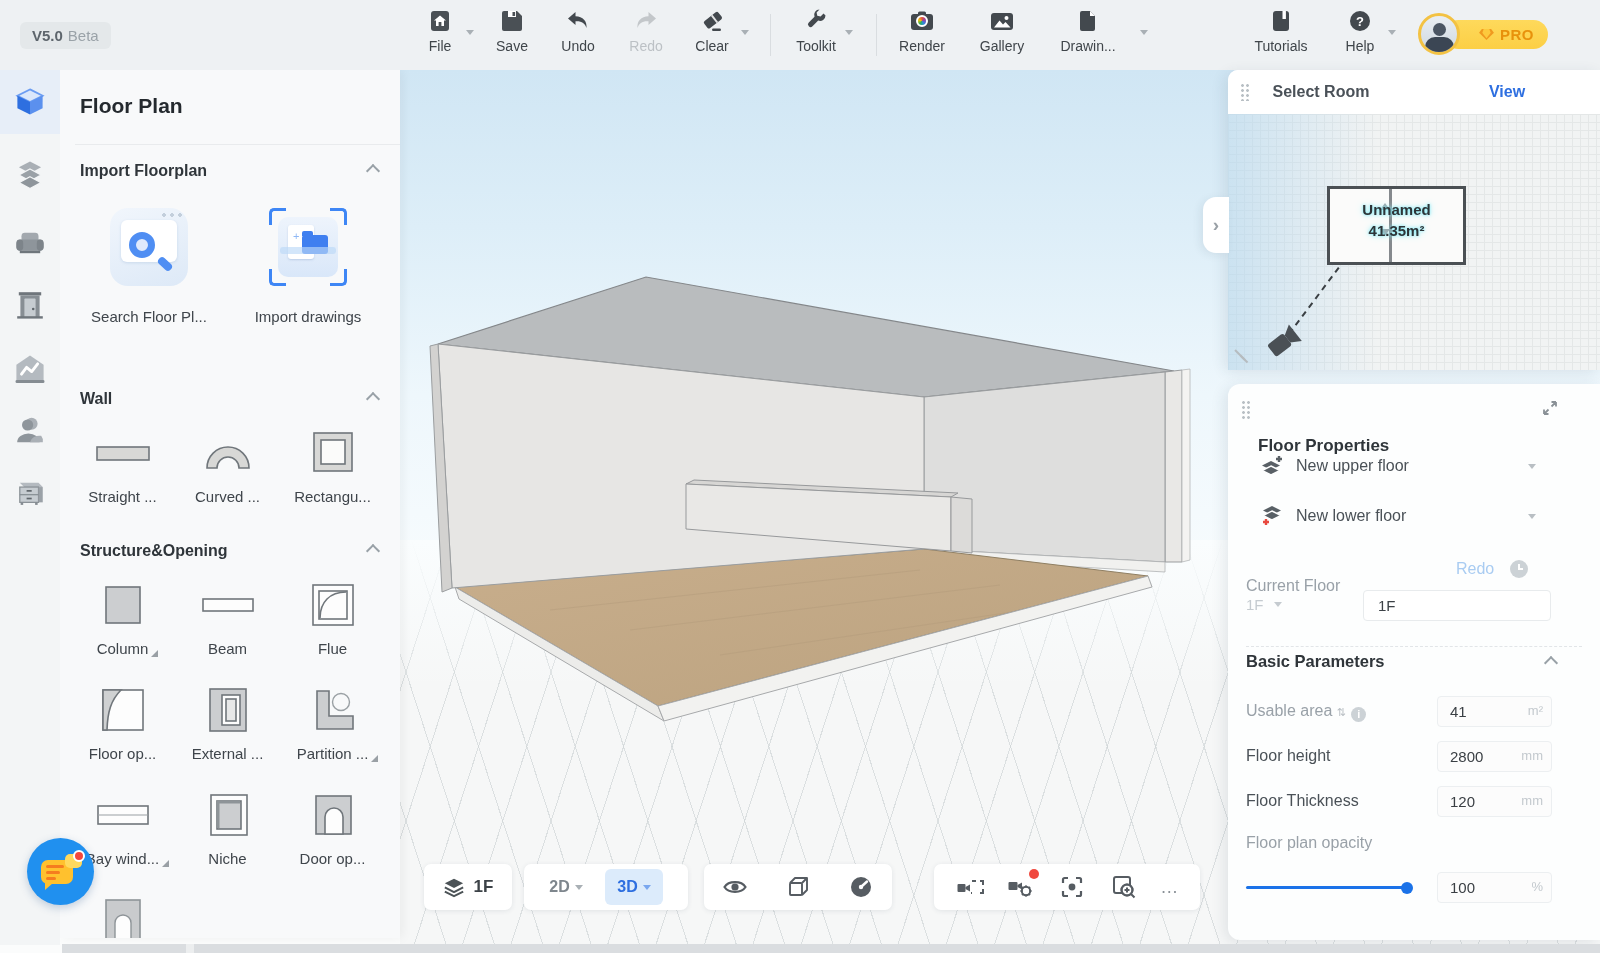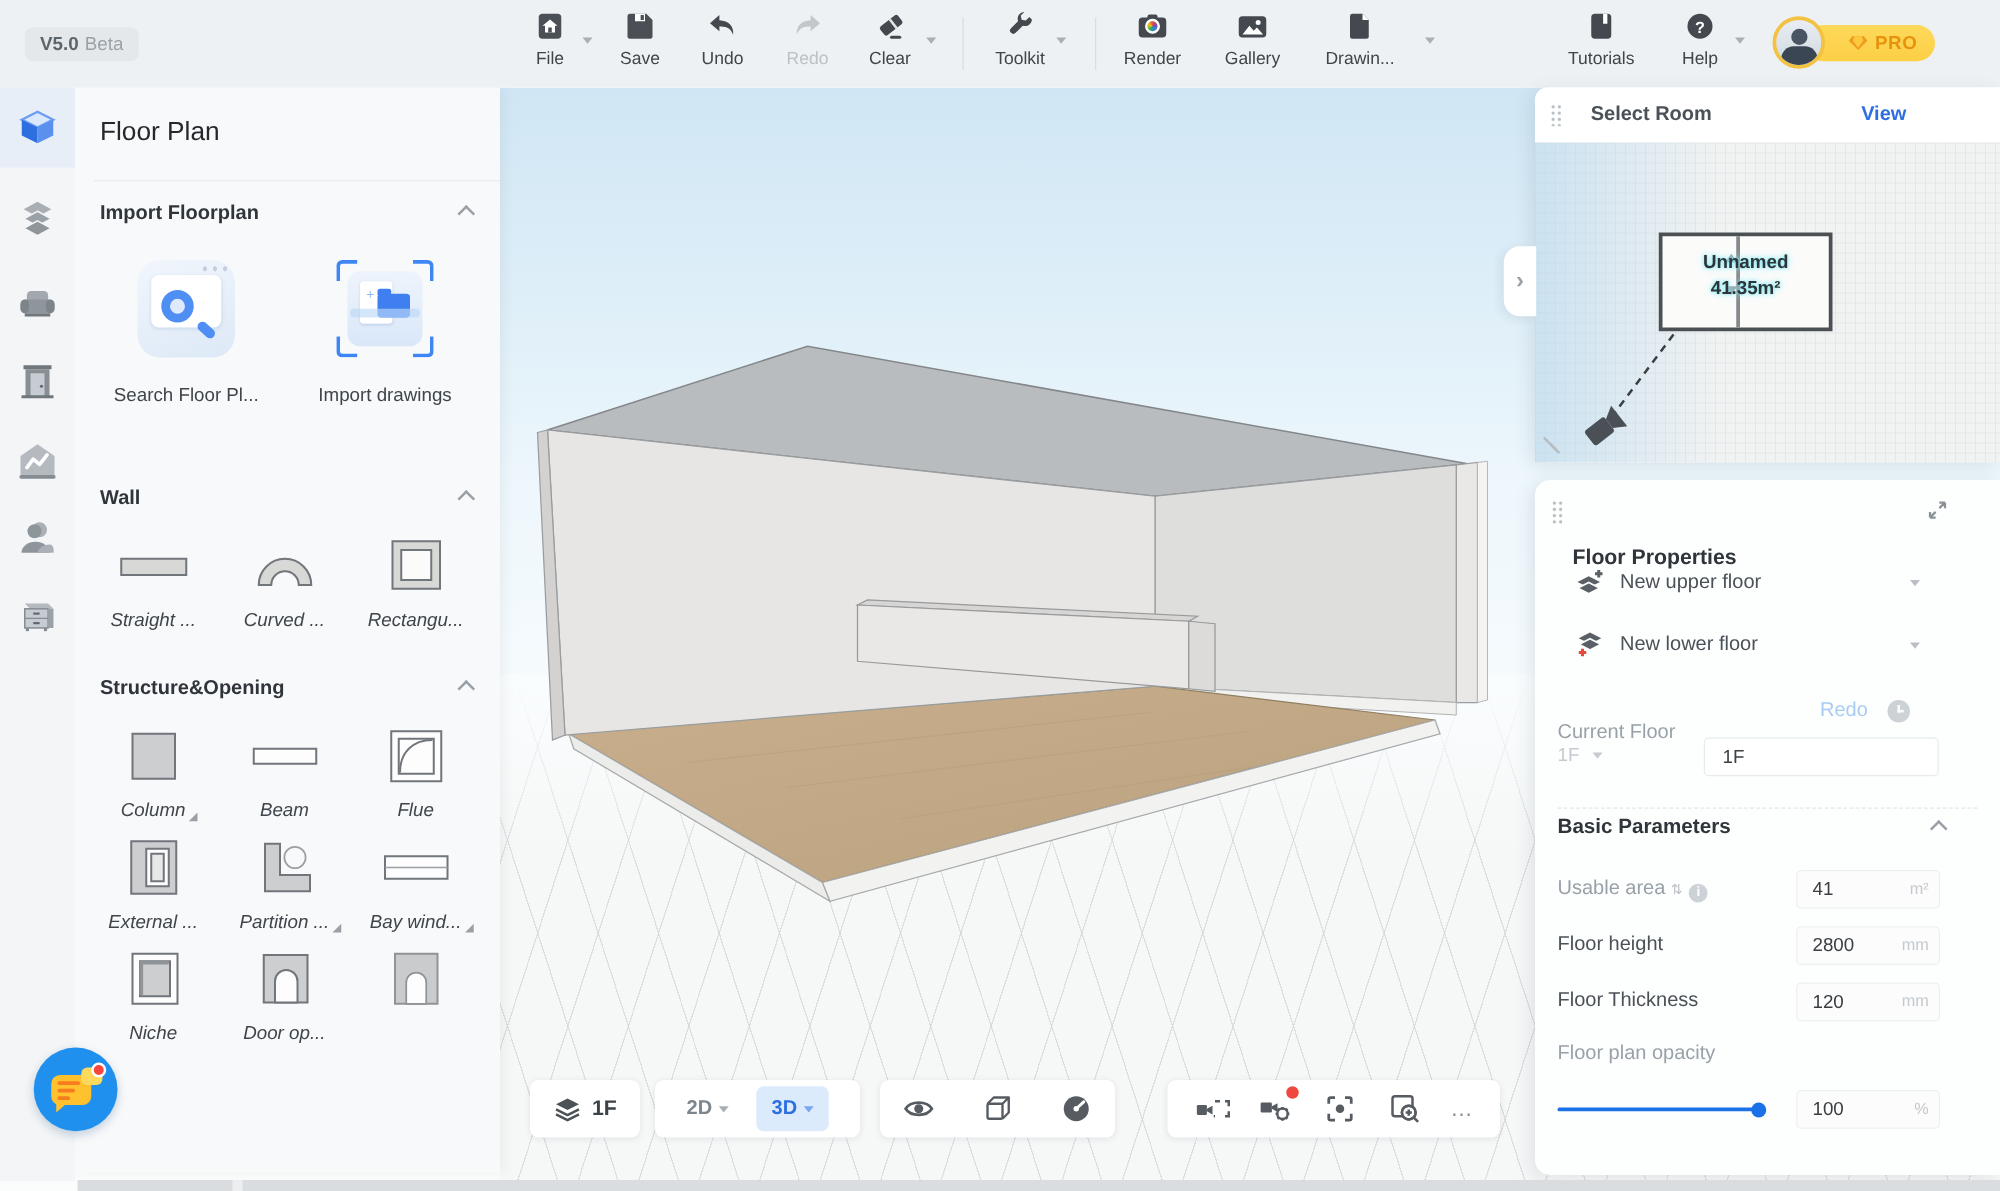--- a/index.html
+++ b/index.html
@@ -22,25 +22,25 @@
   .pro-pill .txt { font-size:15px; font-weight:bold; color:#e8920c; letter-spacing:.5px; }
   .gem { width:15px; height:13px; margin-right:6px; }
 
   
   #rail { position:absolute; left:0; top:70px; width:60px; height:875px; background:#f3f5f6; z-index:25; }
   .rail-item { position:absolute; left:0; width:60px; height:58px; display:flex; align-items:center; justify-content:center; cursor:pointer; }
   .rail-item.sel { background:#e7eef8; height:64px; }
 
   
   #left-panel { position:absolute; left:60px; top:70px; width:340px; height:868px; background:#f8f9fa; box-shadow:3px 0 10px rgba(0,0,0,.05); overflow:hidden; z-index:24; }
-  .fp-title { position:absolute; left:20px; top:24px; font-size:21px; font-weight:normal; color:#24292e; }
+  .fp-title { position:absolute; left:20px; top:24px; font-size:21px; font-weight:bold; color:#24292e; }
   .panel-divider { position:absolute; left:15px; top:74px; width:325px; border-top:1px solid #e9ebed; }
   .sec-head { position:absolute; left:20px; font-size:16px; font-weight:bold; color:#2f353a; }
   .chev-up { position:absolute; left:308px; width:10px; height:10px; border-top:2px solid #99a1a7; border-right:2px solid #99a1a7; transform:rotate(-45deg); cursor:pointer; }
-  .tool-grid { position:absolute; left:10px; display:grid; grid-template-columns:105px 105px 105px; row-gap:12px;font-style:italic; }
+  .tool-grid { position:absolute; left:10px; display:grid; grid-template-columns:105px 105px 105px; row-gap:28px; }
   .tool-item { display:flex; flex-direction:column; align-items:center; cursor:pointer; position:relative; }
   .tool-glyph { height:50px; display:flex; align-items:center; justify-content:center; }
   .tool-label { font-size:15px; color:#3f454b; margin-top:10px; white-space:nowrap; position:relative; }
   .sub-tri { position:absolute; right:-10px; bottom:0; width:0; height:0; border-left:7px solid transparent; border-bottom:7px solid #9aa0a5; }
   .import-item { position:absolute; width:132px; display:flex; flex-direction:column; align-items:center; cursor:pointer; }
   .imp-icon { width:78px; height:78px; border-radius:18px; position:relative; }
   .imp-label { font-size:15px; color:#3f454b; margin-top:22px; white-space:nowrap; }
 
   .search-fp-icon { background:linear-gradient(160deg,#f1f6fc,#dde9f7); }
   .browser-card { position:absolute; left:11px; top:12px; width:56px; height:42px; background:#fff; border-radius:6px; box-shadow:0 1px 3px rgba(80,120,180,.18); }
@@ -562,20 +562,29 @@
             <rect class="g-stroke" x="5" y="4" width="40" height="40" fill="#fdfdfd"></rect>
             <rect class="g-stroke" x="11" y="10" width="28" height="28" fill="#fdfdfd"></rect>
             <path class="g-stroke" d="M12 37 C12 21 22 11 38 11" fill="none"></path>
           </svg>
       </span>
       <span class="tool-label">Flue</span>
     </div>
 
     <div class="tool-item">
       <span class="tool-glyph">
+        <svg width="50" height="48" viewBox="0 0 50 48">
+            <rect class="g-stroke" x="5" y="4" width="40" height="40" fill="#fdfdfd"></rect>
+            <path class="g-stroke" d="M5 4 L23 4 C13 14 9.5 26 9 44 L5 44 Z" fill="#cfd1d2"></path>
+          </svg>
+      </span>
+      <span class="tool-label">Floor op...</span>
+    </div>
+    <div class="tool-item">
+      <span class="tool-glyph">
         <svg width="48" height="48" viewBox="0 0 48 48">
             <rect class="g-stroke" x="6" y="3" width="36" height="42" fill="#ccced0"></rect>
             <rect class="g-stroke" x="18" y="9" width="18" height="30" fill="#fdfdfd"></rect>
             <rect class="g-stroke" x="22" y="13" width="10" height="22" fill="#e7e8e8"></rect>
           </svg>
       </span>
       <span class="tool-label">External ...</span>
     </div>
     <div class="tool-item">
       <span class="tool-glyph">

